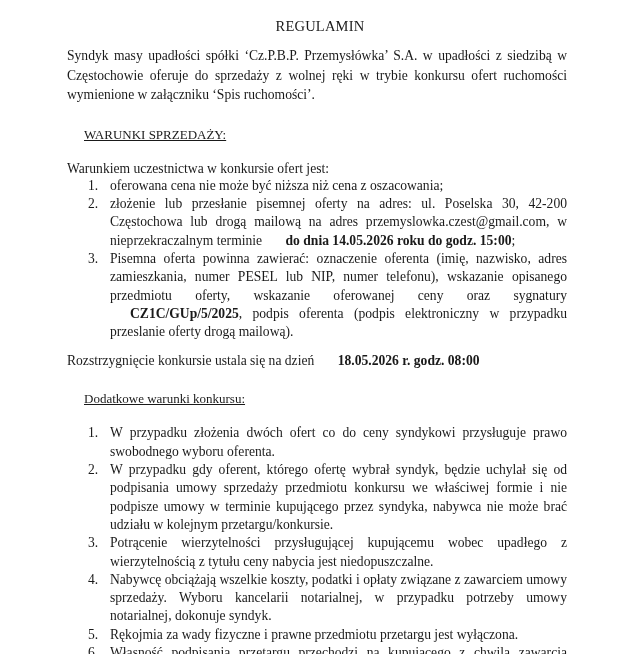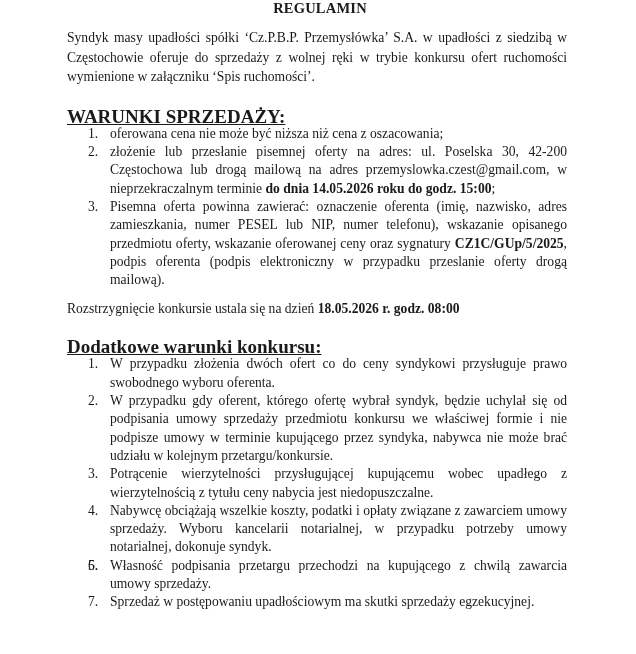--- a/index.html
+++ b/index.html
@@ -17,40 +17,41 @@
       font-size: 13.6px;
     }
     .page {
       position: absolute;
       left: 67px;
       top: 0;
       width: 500px;
     }
     .title {
       text-align: center;
-      font-weight: bold;
+      font-weight: normal;
       font-size: 14.5px;
       margin: 0;
+      padding-top: 18px;
       height: 17px;
       line-height: 17px;
       letter-spacing: 0.2px;
       margin-left: 6px;
     }
     .intro {
       margin: 11px 0 1px 0;
       line-height: 19.6px;
       text-align: justify;
       text-align-last: left;
     }
     .section-head {
-      font-weight: bold;
+      font-weight: normal;
       text-decoration: underline;
-      margin: 0;
+      margin: 17px;
       line-height: 16px;
-      font-size: 19px;
+      font-size: 13px;
     }
     .sales-head { margin-top: 22px; }
     .lead { margin: 0; line-height: 17px; }
     ol {
       margin: 0;
       padding: 0;
       list-style: none;
     }
     ol li {
       position: relative;
@@ -63,31 +64,32 @@
       left: 21px;
       top: 0;
     }
     .conditions li { line-height: 18.3px; }
     .resolution {
       margin: 11px 0 0 0;
       line-height: 18px;
     }
     .extra-head { margin-top: 21px; }
     .extra li { line-height: 18.3px; }
-    b { font-weight: bold; }
+    b { font-weight: bold; margin-left: 20px; }
   </style>
 </head>
 <body>
 
 <div class="page">
   <h1 class="title">REGULAMIN</h1>
 
   <p class="intro">Syndyk masy upadłości spółki ‘Cz.P.B.P. Przemysłówka’ S.A. w upadłości z siedzibą w Częstochowie oferuje do sprzedaży z wolnej ręki w trybie konkursu ofert ruchomości wymienione w załączniku ‘Spis ruchomości’.</p>
 
   <p class="section-head sales-head">WARUNKI SPRZEDAŻY:</p>
+  <p class="lead">Warunkiem uczestnictwa w konkursie ofert jest:</p>
 
   <ol class="conditions">
     <li>
       <span class="num">1.</span><span>oferowana cena nie może być niższa niż cena z oszacowania;</span>
     </li>
     <li>
       <span class="num">2.</span><span>złożenie lub przesłanie pisemnej oferty na adres: ul. Poselska 30, 42-200 Częstochowa lub drogą mailową na adres przemyslowka.czest@gmail.com, w nieprzekraczalnym terminie </span><b>do dnia 14.05.2026 roku do godz. 15:00</b><span>;</span>
     </li>
     <li>
       <span class="num">3.</span><span>Pisemna oferta powinna zawierać: oznaczenie oferenta (imię, nazwisko, adres zamieszkania, numer PESEL lub NIP, numer telefonu), wskazanie opisanego przedmiotu oferty, wskazanie oferowanej ceny oraz sygnatury </span><b>CZ1C/GUp/5/2025</b><span>, podpis oferenta (podpis elektroniczny w przypadku przeslanie oferty drogą mailową).</span>
@@ -98,18 +100,18 @@
     <span>Rozstrzygnięcie konkursie ustala się na dzień </span><b>18.05.2026 r. godz. 08:00</b>
   </p>
 
   <p class="section-head extra-head">Dodatkowe warunki konkursu:</p>
 
   <ol class="extra">
     <li><span class="num">1.</span><span>W przypadku złożenia dwóch ofert co do ceny syndykowi przysługuje prawo swobodnego wyboru oferenta.</span></li>
     <li><span class="num">2.</span><span>W przypadku gdy oferent, którego ofertę wybrał syndyk, będzie uchylał się od podpisania umowy sprzedaży przedmiotu konkursu we właściwej formie i nie podpisze umowy w terminie kupującego przez syndyka, nabywca nie może brać udziału w kolejnym przetargu/konkursie.</span></li>
     <li><span class="num">3.</span><span>Potrącenie wierzytelności przysługującej kupującemu wobec upadłego z wierzytelnością z tytułu ceny nabycia jest niedopuszczalne.</span></li>
     <li><span class="num">4.</span><span>Nabywcę obciążają wszelkie koszty, podatki i opłaty związane z zawarciem umowy sprzedaży. Wyboru kancelarii notarialnej, w przypadku potrzeby umowy notarialnej, dokonuje syndyk.</span></li>
-    <li><span class="num">5.</span></li>
+    <li><span class="num">5.</span><span>Rękojmia za wady fizyczne i prawne przedmiotu przetargu jest wyłączona.</span></li>
     <li><span class="num">6.</span><span>Własność podpisania przetargu przechodzi na kupującego z chwilą zawarcia umowy sprzedaży.</span></li>
     <li><span class="num">7.</span><span>Sprzedaż w postępowaniu upadłościowym ma skutki sprzedaży egzekucyjnej.</span></li>
 
   </ol>
 </div>
 
 </body></html>

